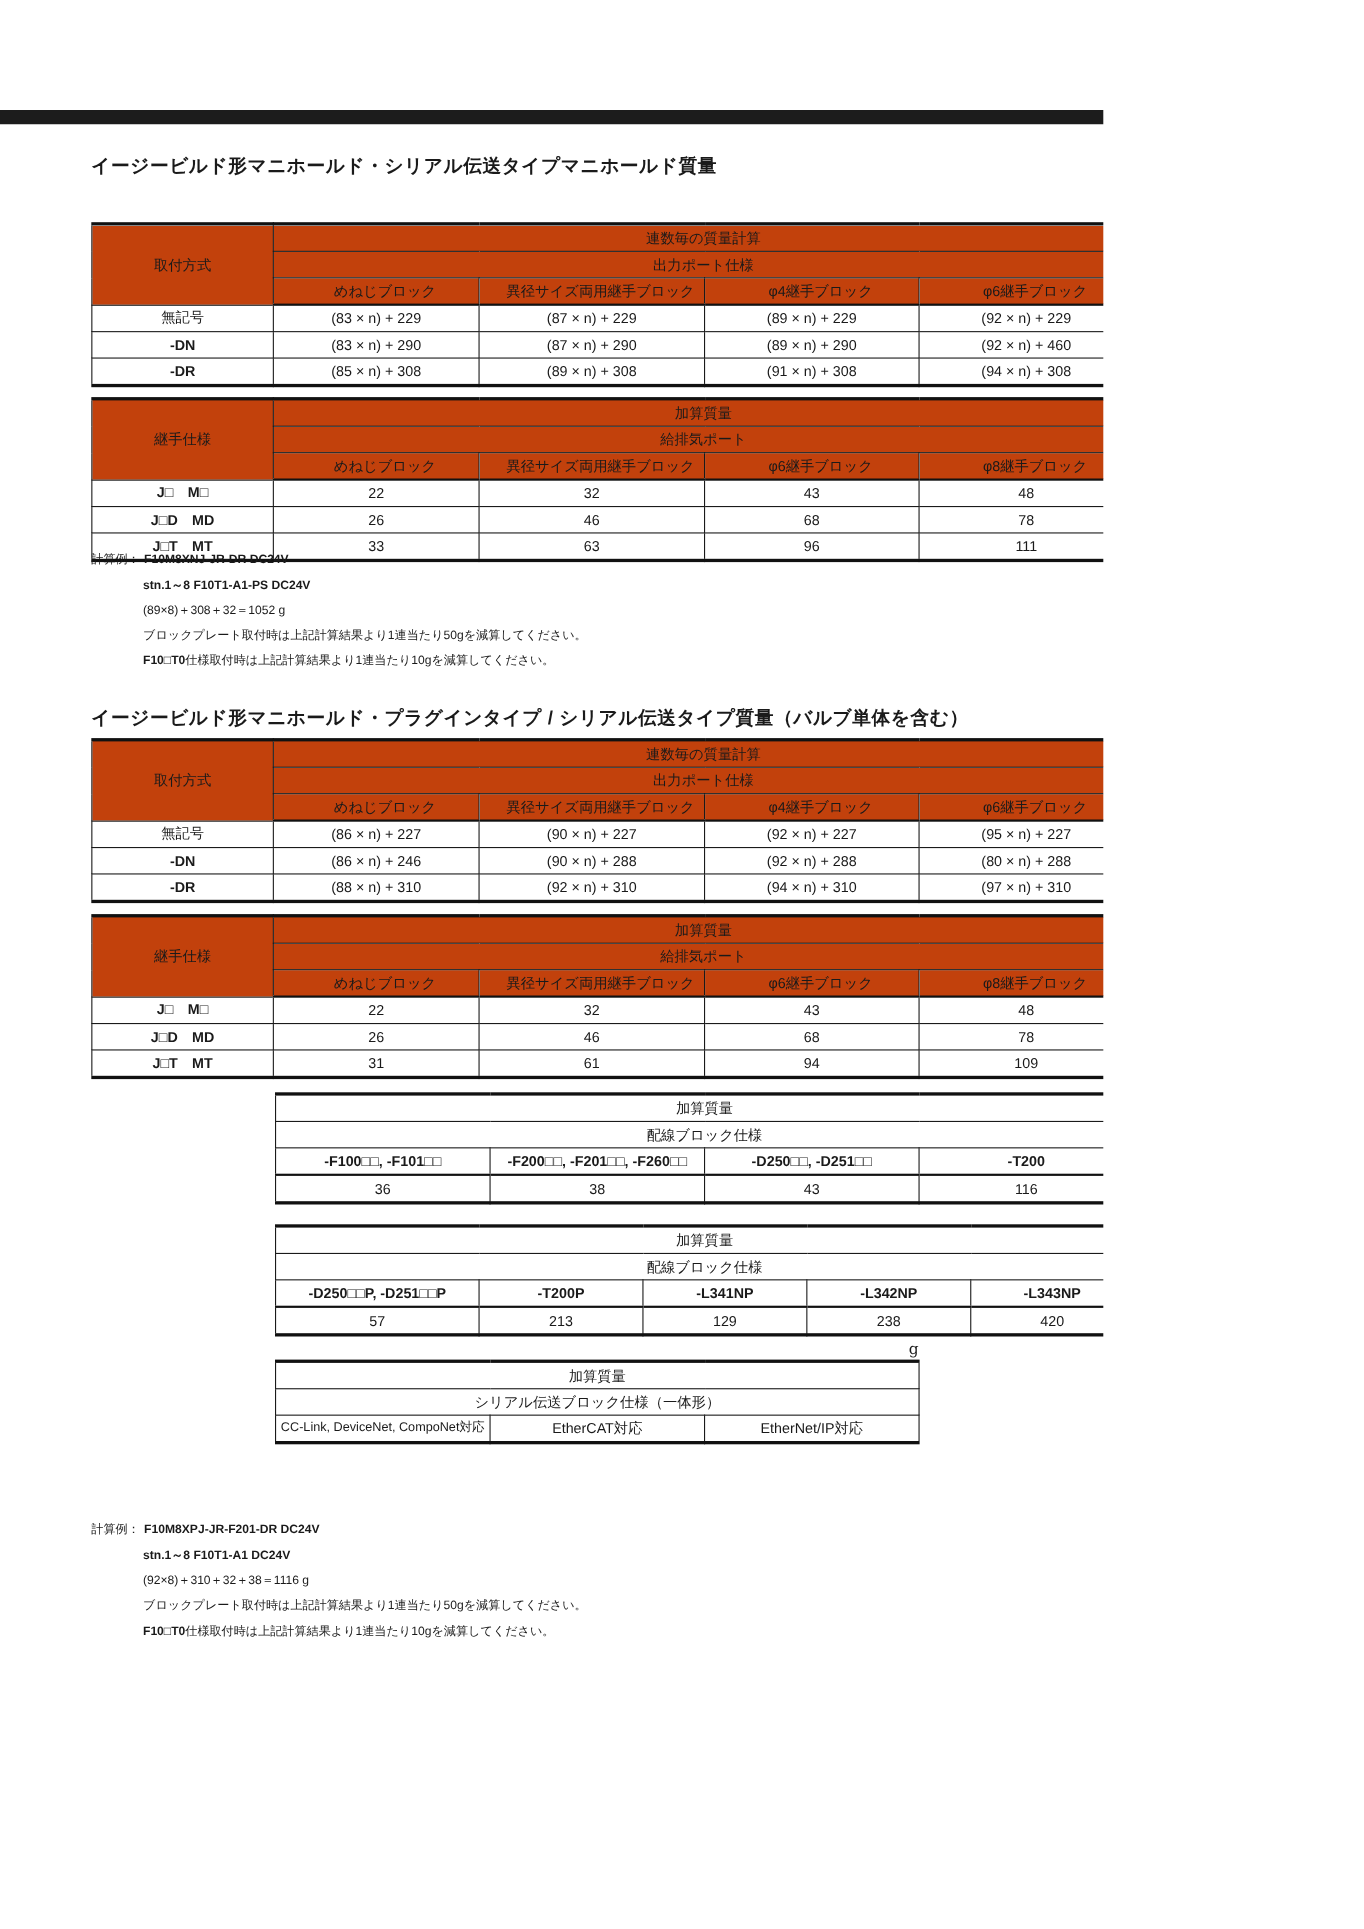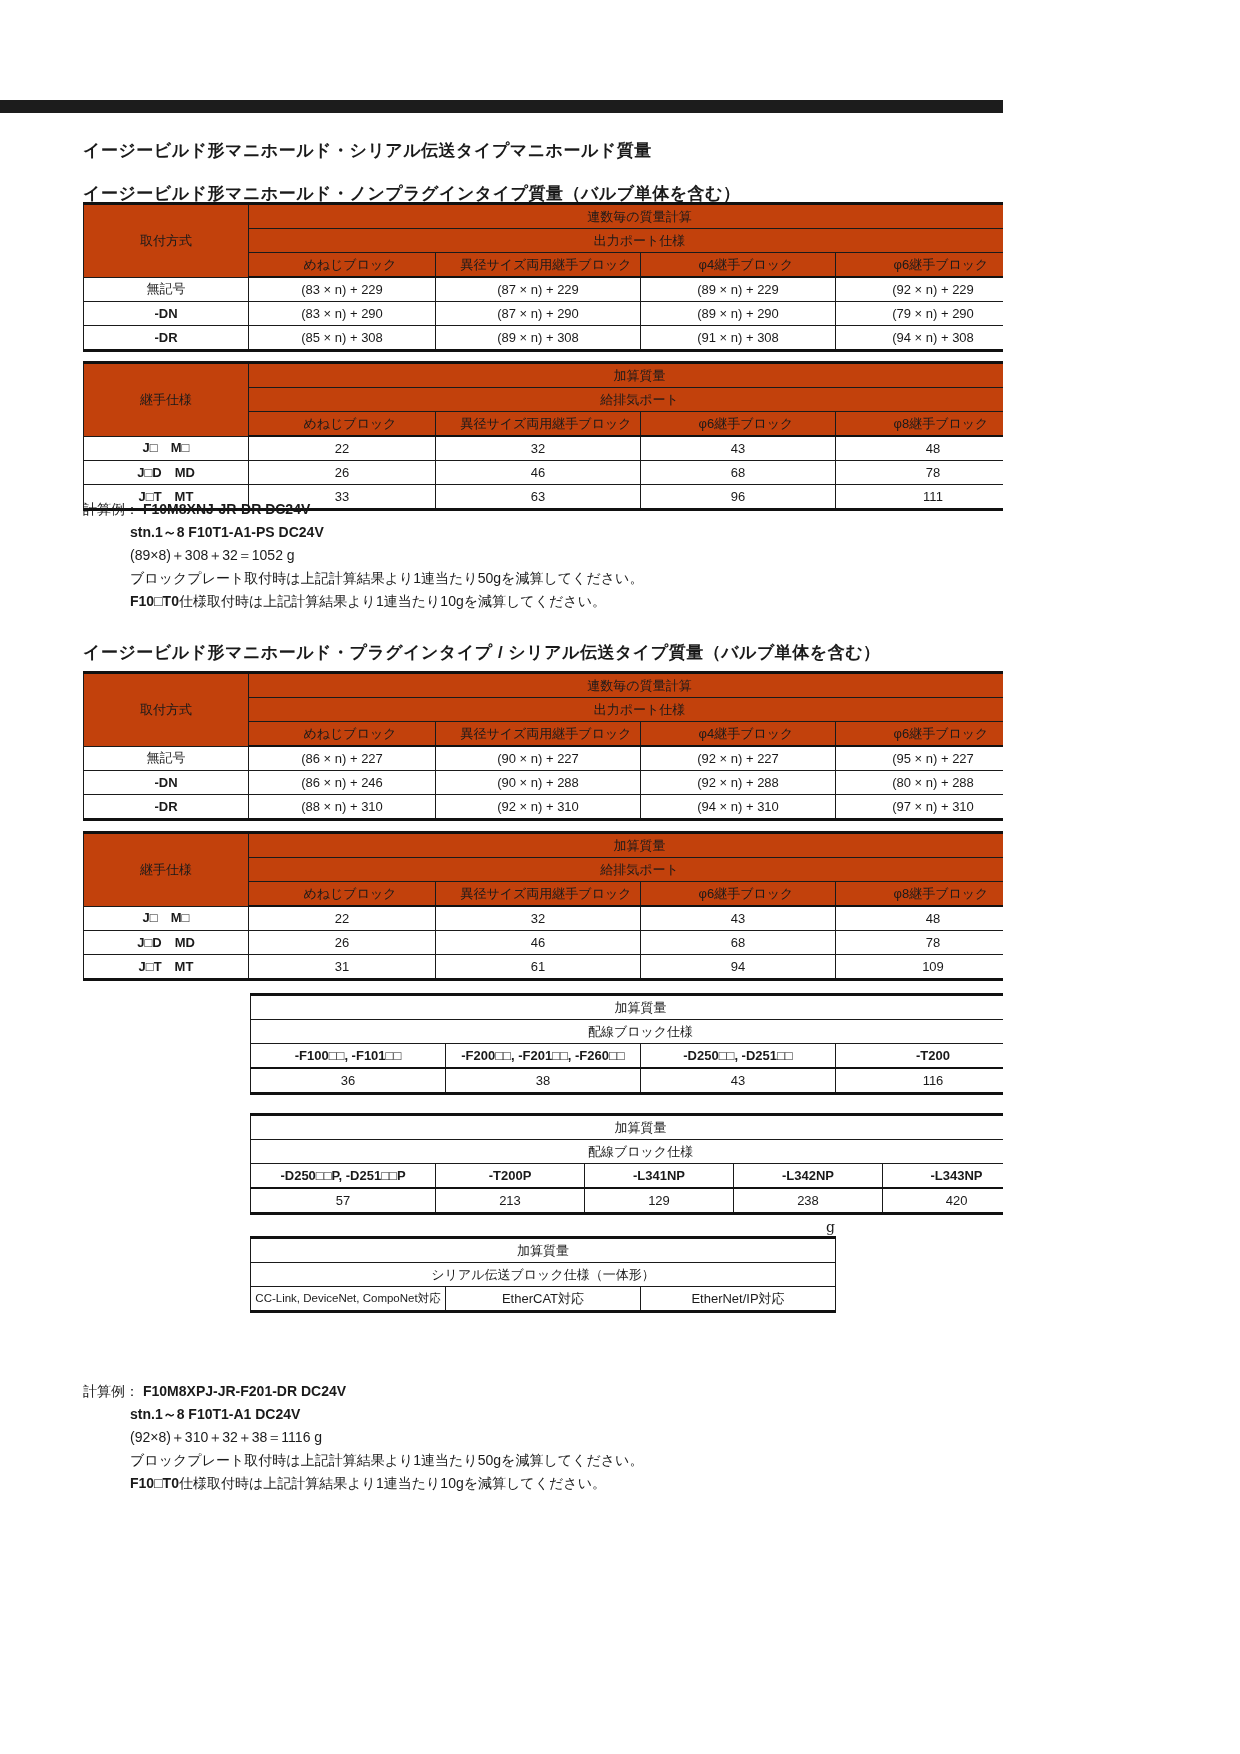--- a/index.html
+++ b/index.html
@@ -12,40 +12,39 @@
   table{border-collapse:collapse;table-layout:fixed;position:absolute;font-size:13px;color:#1a1a1a;}
   td{border:1px solid #1a1a1a;text-align:center;padding:1px 4px;height:21px;line-height:1.2;
      overflow:hidden;white-space:nowrap;}
   .spec{width:947px;border-top:3px solid #111;border-bottom:3px solid #111;}
   .spec tr.h td{background:#c2410c;}
   .spec tr.ch td{border-bottom:2px solid #111;padding-left:20px;}
   .addt{border-top:3px solid #111;border-bottom:3px solid #111;}
   .addt tr.ch td{border-bottom:2px solid #111;}
   .small{font-size:11.5px;}
   .b{font-weight:bold;}
-  .ex{position:absolute;left:83px;font-size:14px;line-height:23px;white-space:nowrap;}
+  .ex{position:absolute;left:83px;font-size:11px;line-height:23px;white-space:nowrap;}
   .ex .ind{margin-left:47px;}
   .ex .lbl{margin-right:4px;}
   .sidetab{position:absolute;left:1193px;top:622px;width:47px;height:200px;background:#151515;
            color:#fff;text-align:center;padding-top:52px;box-sizing:border-box;}
   .sidetab .en{font-size:20px;font-weight:bold;line-height:24px;}
   .sidetab .jp{font-size:17px;line-height:24px;}
   .footer{position:absolute;left:1015px;top:1692px;display:flex;align-items:center;gap:30px;}
   .logo{font-size:24px;font-weight:bold;color:#8a8a8a;letter-spacing:1px;transform:scaleY(0.82);}
   .pagenum{font-size:20px;color:#1a1a1a;}
 </style>
 </head>
 <body>
 
 <div class="page">
 
   <div class="topbar"></div>
 
   <div class="title" style="top:139px;">イージービルド形マニホールド・シリアル伝送タイプマニホールド質量</div>
-  <div class="title" style="top:182px;">イージービルド形マニホールド・ノンプラグインタイプ質量（バルブ単体を含む）</div>
 
   <div class="gl" style="left:83px;top:176px;width:947px;">g</div>
 
   <table class="spec" style="left:83px;top:202px;">
     <colgroup>
         <col style="width:165px">
         <col style="width:187px">
         <col style="width:205px">
         <col style="width:195px">
         <col style="width:195px">
@@ -69,21 +68,21 @@
         <td>(83 × n) + 229</td>
         <td>(87 × n) + 229</td>
         <td>(89 × n) + 229</td>
         <td>(92 × n) + 229</td>
       </tr>
       <tr>
         <td class="b">-DN</td>
         <td>(83 × n) + 290</td>
         <td>(87 × n) + 290</td>
         <td>(89 × n) + 290</td>
-        <td>(79 × n) + 290</td>
+        <td>(92 × n) + 460</td>
       </tr>
       <tr>
         <td class="b">-DR</td>
         <td>(85 × n) + 308</td>
         <td>(89 × n) + 308</td>
         <td>(91 × n) + 308</td>
         <td>(94 × n) + 308</td>
       </tr>
     </tbody>
   </table>

